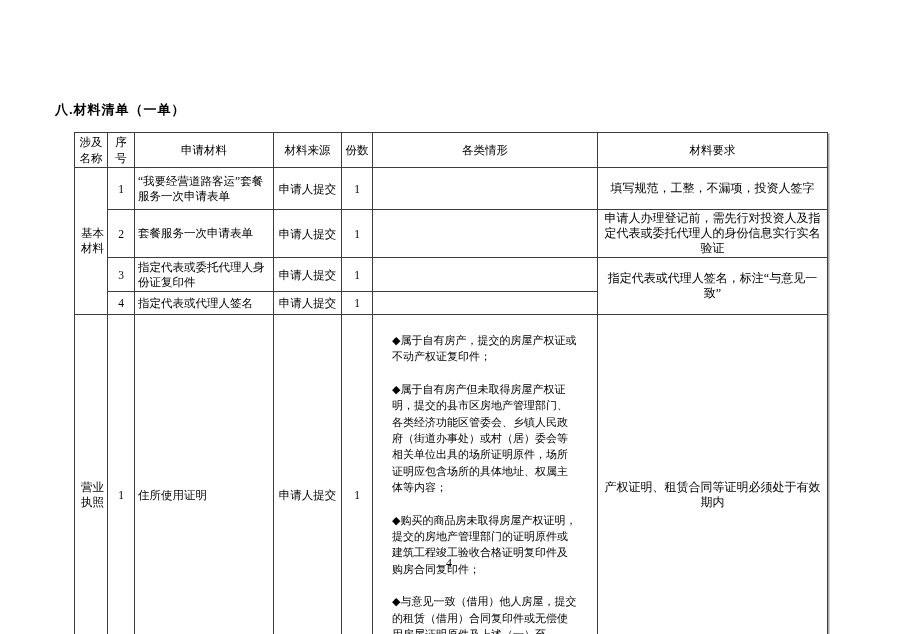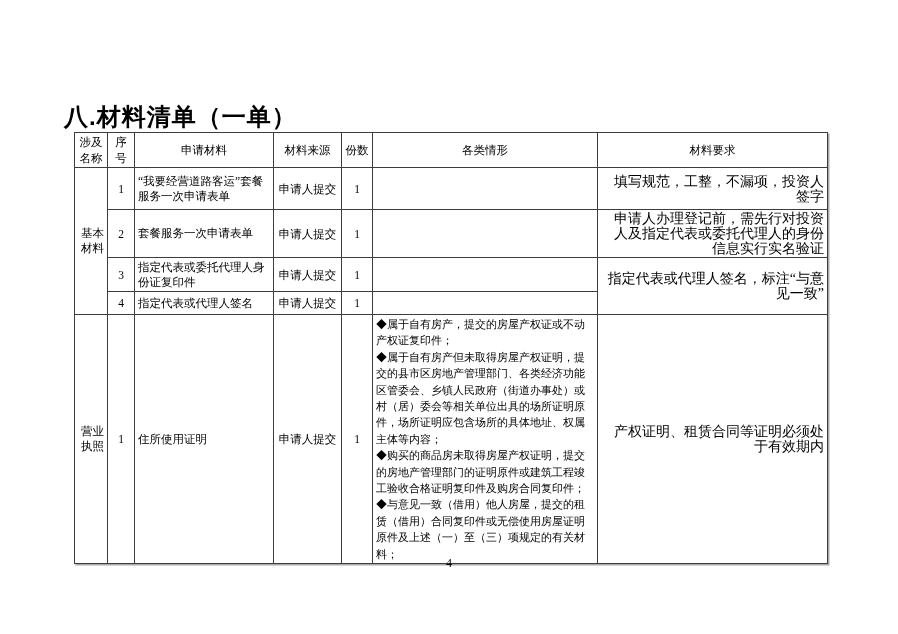--- a/index.html
+++ b/index.html
@@ -11,25 +11,25 @@
   }
   .page {
     position: relative;
     width: 898px;
     height: 634px;
     background: #ffffff;
     overflow: hidden;
   }
   .doc-title {
     position: absolute;
-    left: 64px;
+    left: 55px;
     top: 101px;
     font-family: "Liberation Sans", "DejaVu Sans", sans-serif;
     font-weight: 700;
-    font-size: 24px;
+    font-size: 13px;
     letter-spacing: 1px;
     color: #000000;
   }
   table.materials {
     position: absolute;
     left: 74px;
     top: 132px;
     width: 753px;
     border-collapse: collapse;
     table-layout: fixed;
@@ -61,22 +61,22 @@
   tr.row-3 { height: 34px; }
   tr.row-4 { height: 23px; }
   tr.row-5 { height: 227px; }
 
   table.materials th { text-align: center; }
   td.cell-cat { text-align: right; line-height: 15px; }
   td.cell-no, td.cell-cnt { text-align: center; }
   td.cell-mat { text-align: left; line-height: 15px; }
   td.cell-src { text-align: center; }
   td.cell-sit { text-align: left; vertical-align: top; font-size: 11px; line-height: 16.4px; padding-top: 3px; }
-  td.cell-req { text-align: right; font-size: 14px; line-height: 15px; }
-  td.cell-sit .bullet-item { margin: 0; font-family: Liberation Serif, serif; }
+  td.cell-req { text-align: center; font-size: 12px; line-height: 15px; }
+  td.cell-sit .bullet-item { margin: 16px; }
 
   .page-number {
     position: absolute;
     left: 0;
     right: 0;
     top: 556px;
     text-align: center;
     font-size: 12px;
     color: #000000;
   }

